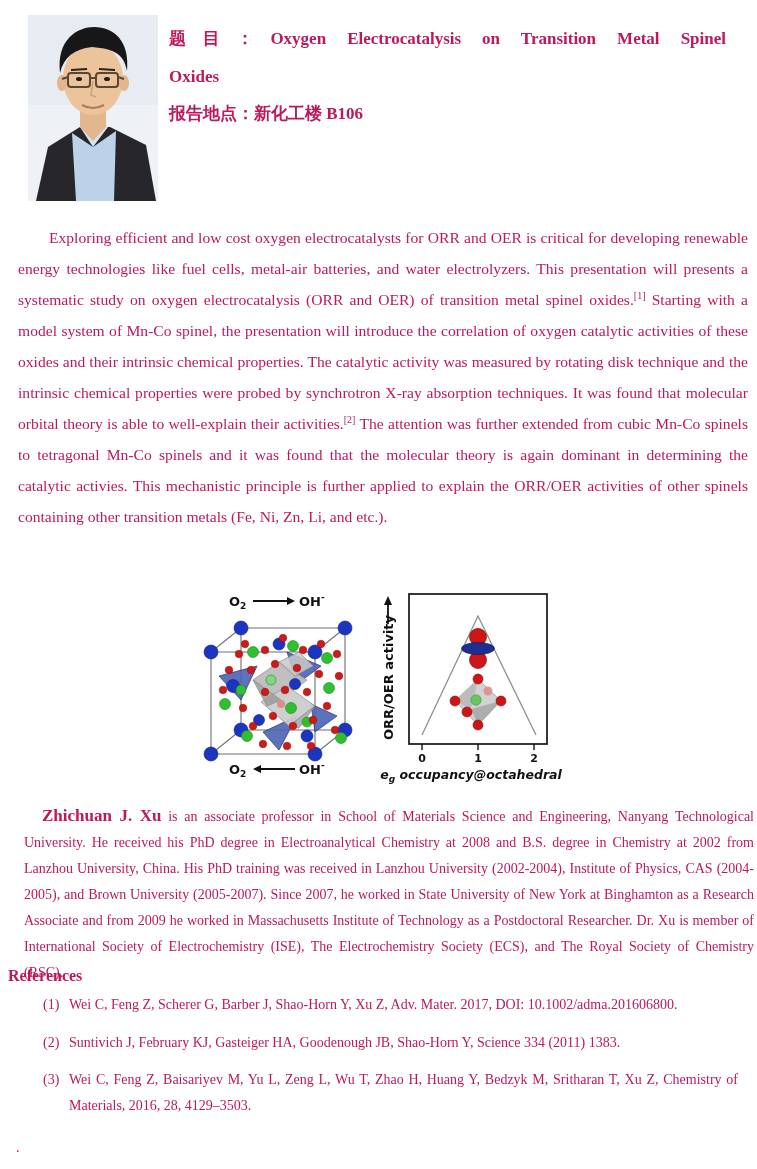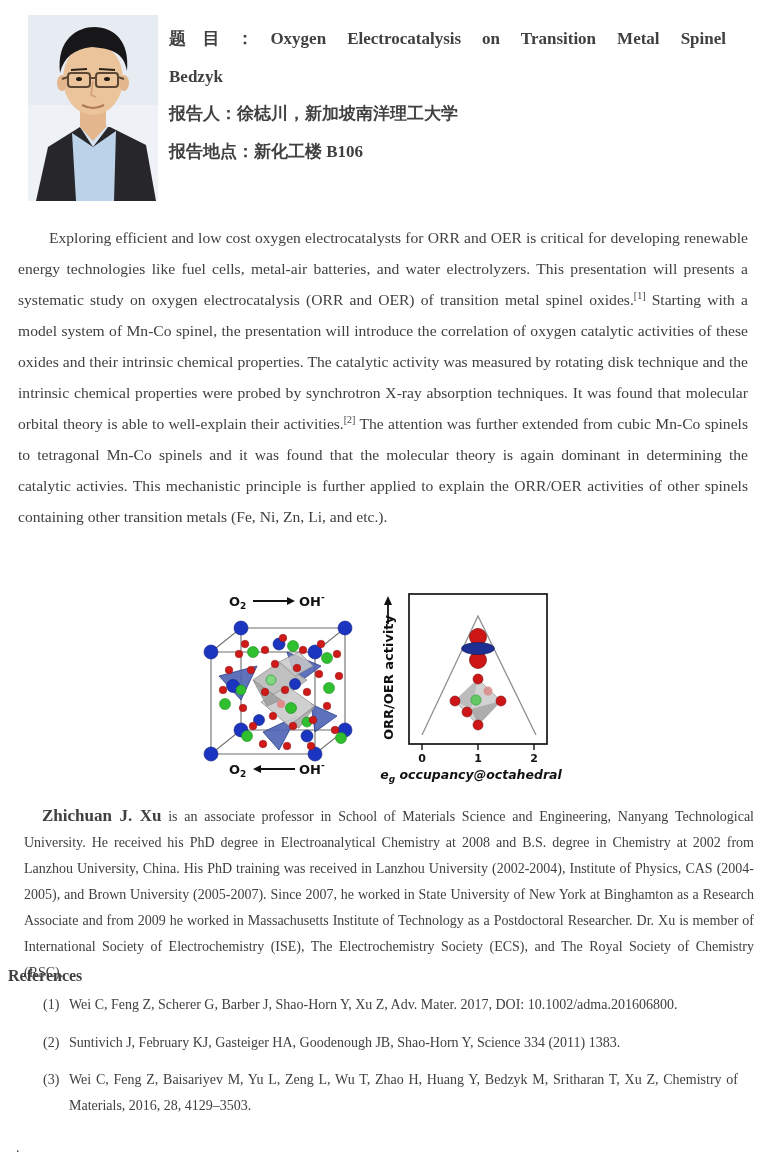--- a/index.html
+++ b/index.html
@@ -1,18 +1,18 @@
 <!DOCTYPE html>
 <html><head>
 <meta charset="utf-8">
 <style>
   html,body { margin:0; padding:0; background:#ffffff; }
   .page {
     position:relative; width:757px; height:1169px; background:#ffffff;
-    font-family:"Liberation Serif","DejaVu Serif",serif; color:#404040;
+    font-family:"Liberation Serif","DejaVu Serif",serif; color:#be185d;
     overflow:hidden;
   }
 
   
   .header { position:absolute; left:28px; top:15px; display:flex; }
   .photo-svg { width:130px; height:186px; display:block; flex:none; }
   .header-text { margin-left:11px; width:557px; padding-top:5px; }
   .h-line { font-weight:bold; font-size:17px; line-height:37.5px; height:37.5px; white-space:normal; }
   .h-line.justify-full { text-align:justify; text-align-last:justify; }
 
@@ -83,22 +83,21 @@
       <line x1="43" y1="55" x2="59" y2="54" stroke="#2a2118" stroke-width="2"></line>
       <line x1="71" y1="54" x2="87" y2="55" stroke="#2a2118" stroke-width="2"></line>
       <ellipse cx="51" cy="64" rx="3" ry="2" fill="#241c14"></ellipse>
       <ellipse cx="79" cy="64" rx="3" ry="2" fill="#241c14"></ellipse>
       <path d="M65,66 L63,80 L68,82" stroke="#d1a077" stroke-width="1.6" fill="none"></path>
       <path d="M54,90 Q65,96 76,90" stroke="#b07a5a" stroke-width="2" fill="none"></path>
     </svg>
 
     <div class="header-text">
       <div class="h-line justify-full">题目：Oxygen Electrocatalysis on Transition Metal Spinel</div>
-      <div class="h-line">Bedzyk</div>
-      <div class="h-line">报告人：徐梽川，新加坡南洋理工大学</div>
+      <div class="h-line">Oxides</div>
       <div class="h-line">报告地点：新化工楼 B106</div>
     </div>
   </div>
 
   <p class="abstract">
     <span>Exploring efficient and low cost oxygen electrocatalysts for ORR and OER is critical for developing renewable energy technologies like fuel cells, metal-air batteries, and water electrolyzers. This presentation will presents a systematic study on oxygen electrocatalysis (ORR and OER) of transition metal spinel oxides.</span><sup class="cite-sup">[1]</sup><span> Starting with a model system of Mn-Co spinel, the presentation will introduce the correlation of oxygen catalytic activities of these oxides and their intrinsic chemical properties. The catalytic activity was measured by rotating disk technique and the intrinsic chemical properties were probed by synchrotron X-ray absorption techniques. It was found that molecular orbital theory is able to well-explain their activities.</span><sup class="cite-sup">[2]</sup><span> The attention was further extended from cubic Mn-Co spinels to tetragonal Mn-Co spinels and it was found that the molecular theory is again dominant in determining the catalytic activies. This mechanistic principle is further applied to explain the ORR/OER activities of other spinels containing other transition metals (Fe, Ni, Zn, Li, and etc.).</span>
   </p>
 
   <div class="figure-row">
 

